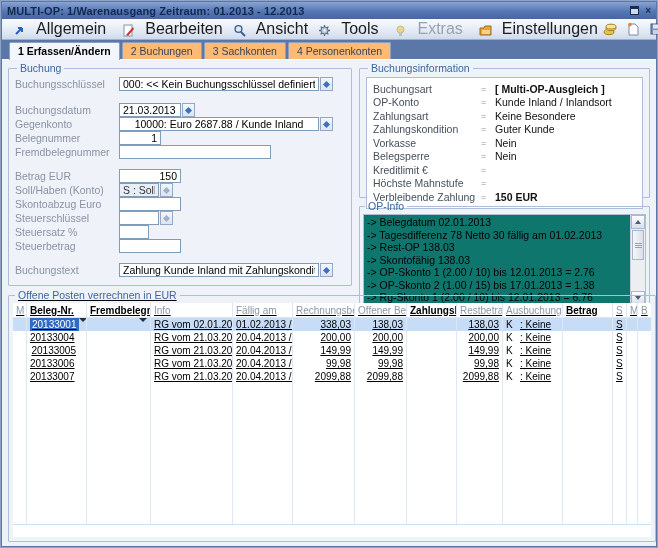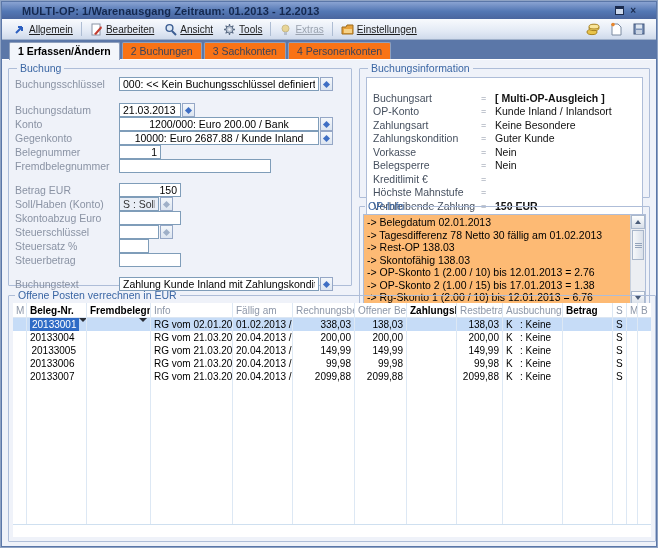--- a/index.html
+++ b/index.html
@@ -4,40 +4,40 @@
 <style>
   * { margin:0; padding:0; box-sizing:border-box; }
   html,body { width:658px; height:548px; font-family:"Liberation Sans", sans-serif; }
   body { background:#7d90b5; }
 
   .window { position:absolute; inset:0; background:#5b77a8; border:1px solid #3c5residual580; display:flex; flex-direction:column; }
   .window { border:1px solid #8fa3c4; }
 
   
   .titlebar { height:17px; margin:1px 1px 0 1px; background:linear-gradient(#8aa3d2,#5377b4 55%,#49659e);
-    display:flex; align-items:center; padding:0 20px;gap:28px; }
+    display:flex; align-items:center; padding:0 5px;gap:28px; }
   .title-text { font-size:11px; font-weight:bold; color:#14284f; letter-spacing:.1px; white-space:nowrap; }
   .title-controls { margin-left:auto; display:flex; align-items:center; gap:6px; }
   .ctrl { font-size:10px; color:#1b2b4e; font-weight:bold; cursor:default; line-height:10px; }
   .restore-box { width:9px; height:9px; border:1px solid #1b2b4e; background:#cdd9ec; box-shadow:inset 0 2px 0 #1b2b4e; }
 
   
   .menubar { height:21px; margin:0 1px; background:linear-gradient(#f8fafd,#e3eaf5 60%,#cfdaeb);
     border-bottom:1px solid #9fb0ca; display:flex; align-items:center; padding:0 6px; }
-  .menu-item { display:flex; align-items:center; gap:3px; padding:2px 5px; font-size:10px; color:#1c1c1c; cursor:default;text-decoration:underline; }
+  .menu-item { display:flex; align-items:center; gap:10px; padding:2px 5px; font-size:16px; color:#1c1c1c; cursor:default; }
   .menu-item.disabled { color:#9aa2ae; }
   .menu-sep { width:1px; height:14px; background:#aebdd3; margin:0 3px; }
   .mico { width:13px; height:13px; display:inline-block; }
   .toolbar-right { margin-left:auto; display:flex; align-items:center; gap:9px; padding-right:4px; }
   .tico { width:14px; height:14px; display:inline-block; }
 
   
   .tabband { height:19px; background:#5b77a8; display:flex; align-items:flex-end; padding:0 0 0 8px; }
   .tab { font-size:10.5px; padding:2px 8px 2px 8px; margin-right:2px; border:1px solid #8fa0bd; border-bottom:none;
-    border-radius:2px 2px 0 0; background:#f97316; color:#39435a; cursor:default; white-space:nowrap; }
+    border-radius:2px 2px 0 0; background:#fdba74; color:#39435a; cursor:default; white-space:nowrap; }
   .tab.active { background:#f3f6fb; color:#000; font-weight:bold; position:relative; top:1px; padding-bottom:3px; }
 
   
   .content { flex:1; background:#eff2f9; margin:0 1px 1px 1px; border-top:1px solid #ffffff; padding:2px 6px 4px 6px;
     display:flex; flex-direction:column; overflow:hidden; }
   fieldset { border:1px solid #aebdd8; border-radius:1px; padding:3px 6px 4px 6px; }
   legend { font-size:10.5px; color:#3a66a4; padding:0 3px; margin-left:2px; }
 
   .top-region { display:flex; gap:7px; height:224px; }
   .fs-buchung { width:344px; }
@@ -55,43 +55,43 @@
   .combo-btn { width:13px; height:14px; margin-left:1px; border:1px solid #95a7c6; background:linear-gradient(#f4f7fb,#dde5f0);
     display:flex; align-items:center; justify-content:center; padding:0; cursor:default; }
   .diamond { width:5px; height:5px; background:#3f6fc4; transform:rotate(45deg); }
   .combo-btn.gray .diamond { background:#9fb0c8; }
   .w-wide { width:200px; } .w-date { width:62px; } .w-small { width:42px; } .w-fremd { width:152px; }
   .w-amount { width:62px; } .w-sh { width:40px; } .w-tax { width:30px; }
   .tb.dis { background:#e9eef6; color:#333; }
   .mt12 { margin-top:12px; } .mt10 { margin-top:10px; }
 
   
-  .info-box { border:1px solid #aebdd8; background:#fff; height:100%; padding:13px 6px; }
+  .info-box { border:1px solid #aebdd8; background:#fff; height:100%; padding:4px 6px; }
   .irow { display:flex; height:13.5px; align-items:center; font-size:10.5px; }
   .irow .ilabel { width:108px; color:#46505f; flex:none; }
   .irow .ieq { width:14px; color:#8a93a4; font-size:9px; flex:none; }
   .irow .ival { color:#111; }
   .irow .ival.strong { font-weight:bold; }
 
   
-  .op-box { border:1px solid #aebdd8; background:#fdba74; height:100%; display:flex; overflow:hidden; }
+  .op-box { border:1px solid #aebdd8; background:#0f766e; height:100%; display:flex; overflow:hidden; }
   .op-lines { flex:1; padding:1px 3px; overflow:hidden; }
   .op-line { font-size:10.5px; color:#000; line-height:12.5px; white-space:nowrap; }
   .vscroll { width:15px; flex:none; background:#eceef2; border-left:1px solid #c8d0dd; display:flex; flex-direction:column; }
   .sbtn { height:14px; background:linear-gradient(#fdfefe,#d8dfe9); border:1px solid #aab8cc;
     display:flex; align-items:center; justify-content:center; }
   .sbtn.down { margin-top:auto; }
   .tri-up { width:0; height:0; border-left:3px solid transparent; border-right:3px solid transparent; border-bottom:4px solid #4b5d7a; }
   .tri-down { width:0; height:0; border-left:3px solid transparent; border-right:3px solid transparent; border-top:4px solid #4b5d7a; }
   .sthumb { height:30px; margin:1px 1px; background:linear-gradient(90deg,#f6f8fa,#d9e0ea); border:1px solid #a8b6ca;
     display:flex; flex-direction:column; align-items:center; justify-content:center; gap:1px; }
   .grip { width:7px; height:1px; background:#93a3ba; }
 
   
-  .fs-table { flex:1; margin-top:3px; display:flex; flex-direction:column; overflow:hidden; padding:2px 4px 4px 4px; }
+  .fs-table { flex:1; margin-top:3px; display:flex; flex-direction:column; overflow:hidden; padding:2px 4px 4px 4px;text-decoration:underline; }
   .op-table { flex:1; display:flex; flex-direction:column; background:#fff; overflow:hidden; }
   .trow { display:flex; flex:none; }
   .thead { height:15px; align-items:center; border-bottom:1px solid #dbe6f3; }
   .tcell { height:13px; line-height:13px; font-size:10px; padding:0 3px; border-right:1px solid #dde8f4;
     overflow:hidden; white-space:nowrap; flex:none; }
   .thead .tcell { height:15px; line-height:15px; color:#8d97a8; }
   .thead .tcell.em { color:#000; font-weight:bold; }
   .num { text-align:right; }
   .c0{width:14px} .c1{width:60px} .c2{width:64px} .c3{width:82px} .c4{width:60px} .c5{width:62px}
   .c6{width:52px} .c7{width:50px} .c8{width:46px} .c9{width:60px} .c10{width:50px} .c11{width:14px}
@@ -226,27 +226,20 @@
         </div>
 
         <div class="frow mt12">
           <label>Buchungsdatum</label>
           <input class="tb w-date" value="21.03.2013 /Do" style="">
           <button class="combo-btn">
               <span class="diamond"></span>
             </button>
         </div>
 
-        <div class="frow">
-          <label>Konto</label>
-          <input class="tb center w-wide" value="1200/000: Euro 200.00 / Bank" style="">
-          <button class="combo-btn">
-              <span class="diamond"></span>
-            </button>
-        </div>
 
         <div class="frow">
           <label>Gegenkonto</label>
           <input class="tb center w-wide" value="10000: Euro 2687.88 / Kunde Inland" style="">
           <button class="combo-btn">
               <span class="diamond"></span>
             </button>
         </div>
 
         <div class="frow">

